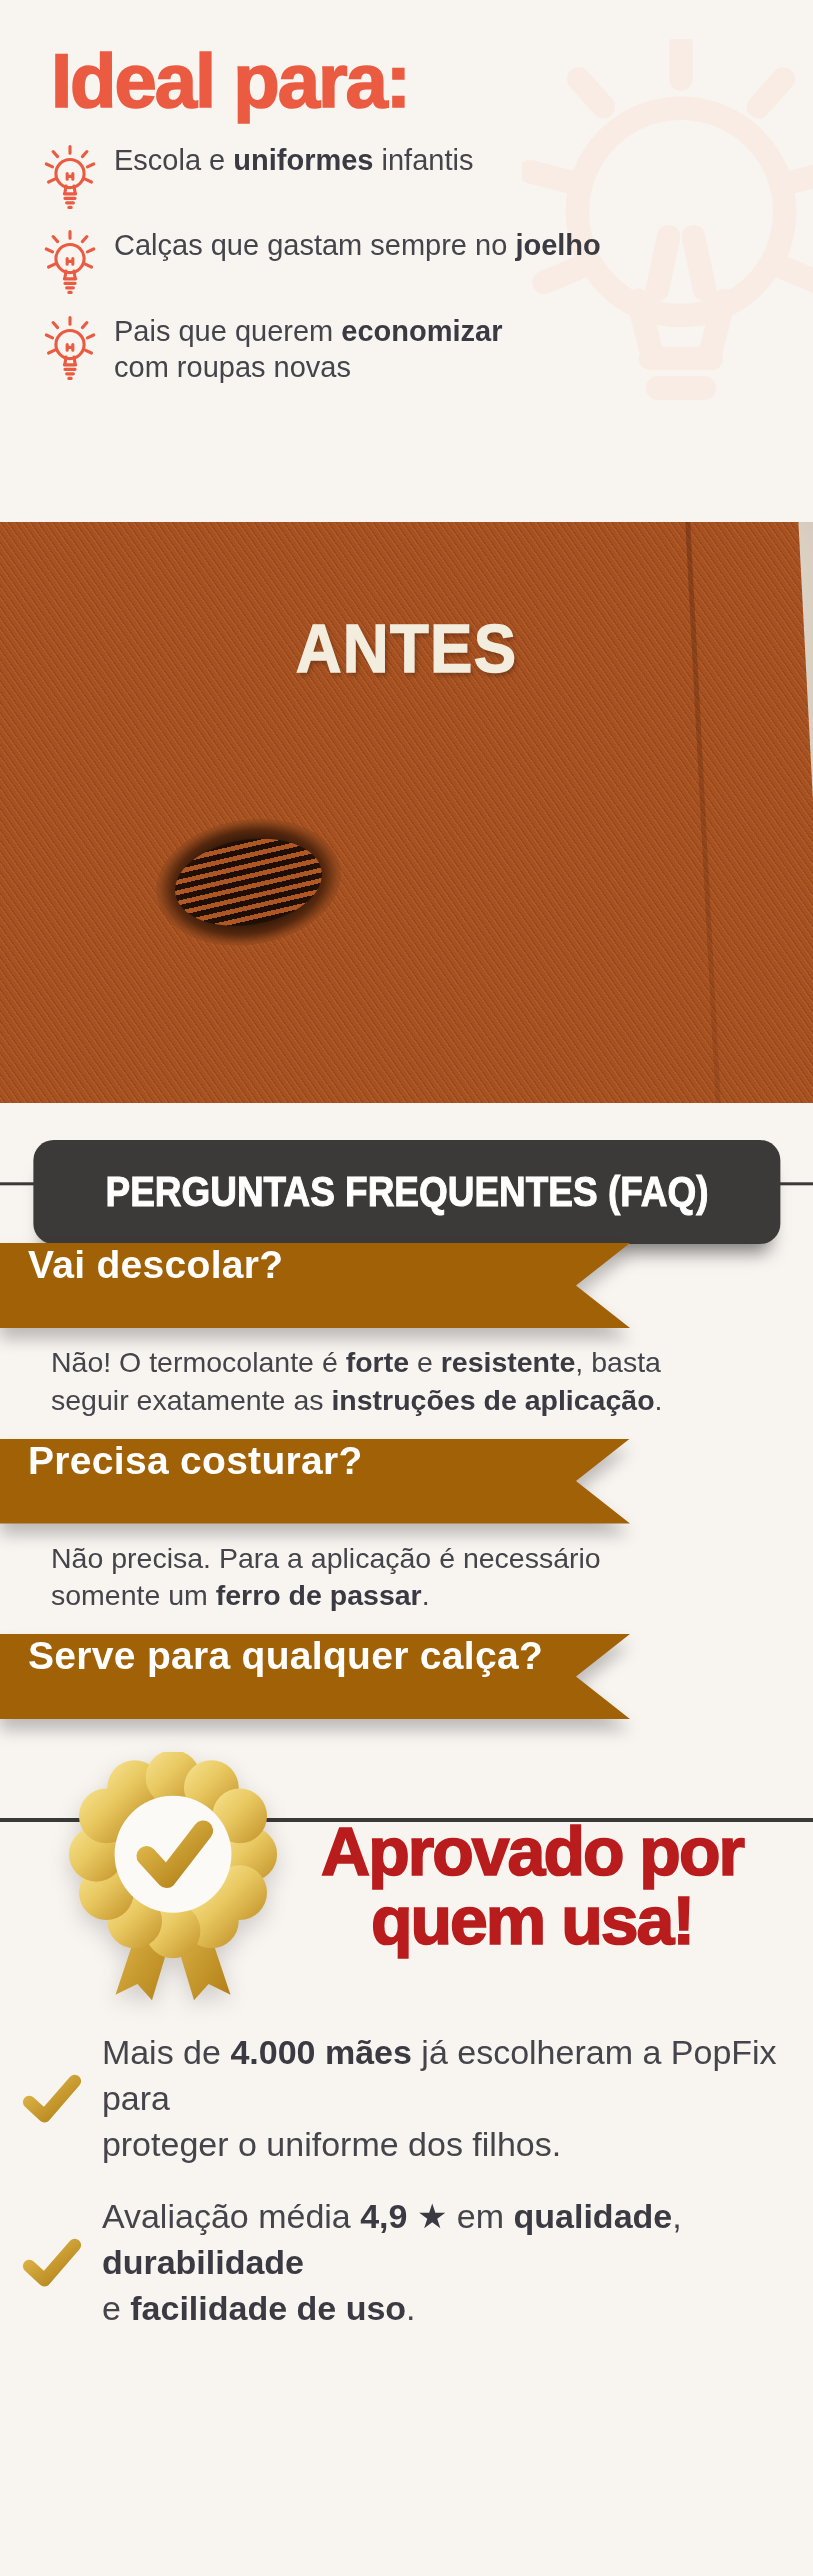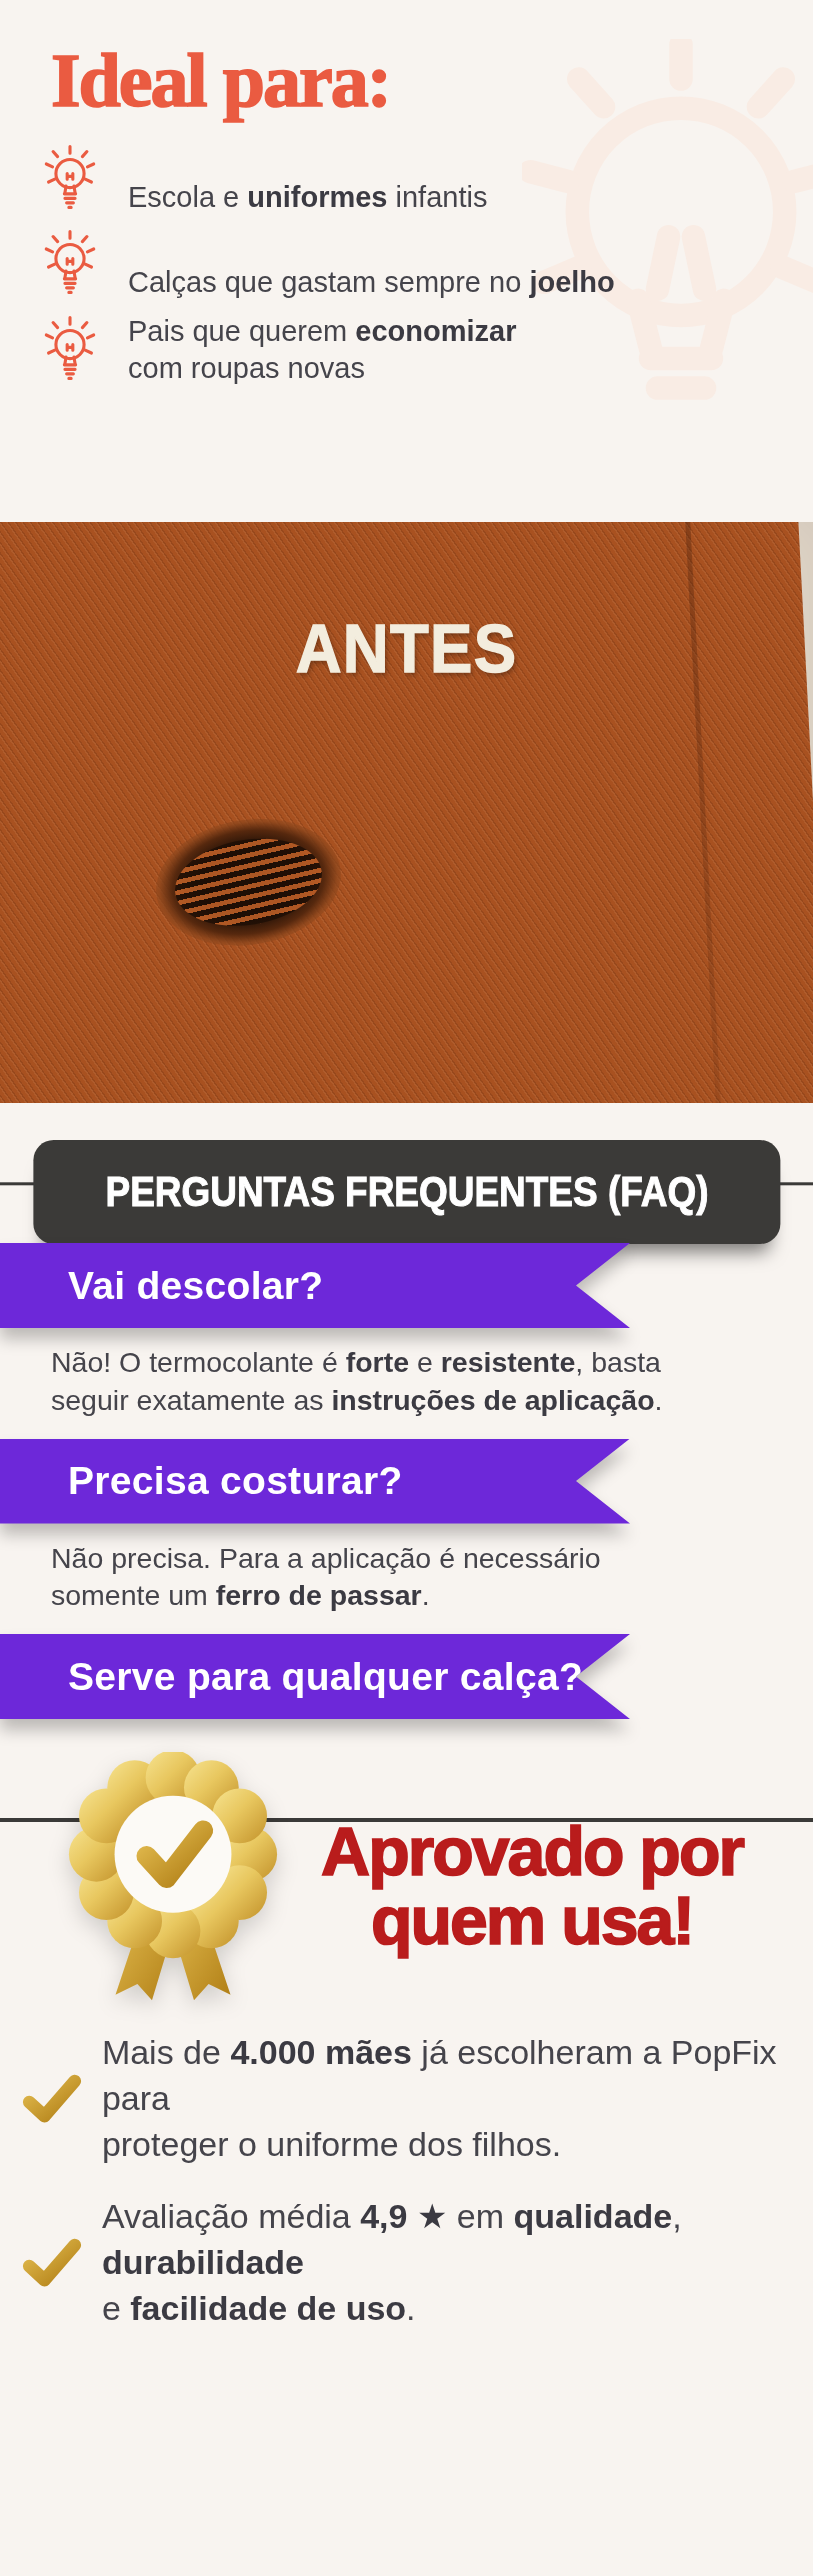--- a/index.html
+++ b/index.html
@@ -2,24 +2,24 @@
 <html style="font-size:11px"><head>
 <meta charset="utf-8">
 <style>
   html,body{margin:0;padding:0;background:#e9e6e2;}
   .page{width:813px;min-height:2576px;background:#F8F4F0;position:relative;overflow:hidden;
         font-family:"Liberation Sans","DejaVu Sans",sans-serif;color:#45444B;}
 
   
   .ideal{position:relative;height:522px;}
   .ideal h1{margin:0;padding:37px 0 0 51px;font-size:76px;font-weight:700;color:#EA5B41;
-            letter-spacing:-2px;-webkit-text-stroke:1.7px currentColor;position:relative;z-index:1;font-family:Liberation Serif, serif;}
+            letter-spacing:-2px;-webkit-text-stroke:1.7px currentColor;position:relative;z-index:1;}
   .watermark{position:absolute;top:39px;right:-27px;width:318px;z-index:0;}
   .bullets{margin:17.6px 0 0 39px;display:flex;flex-direction:column;gap:12.2px;position:relative;z-index:1;}
-  .bullet{display:flex;align-items:flex-end;gap:27px;}
+  .bullet{display:flex;align-items:flex-start;gap:13px;}
   .bulb{flex:0 0 62px;}
   .bullet p{margin:0;font-size:29px;line-height:1.25;white-space:pre-line;}
   .b{font-weight:700;color:#3B3A42;}
 
   
   .photos{height:581px;display:flex;gap:7px;background:#F6F1EA;}
   .panel{position:relative;flex:1;overflow:hidden;box-shadow:inset 0 0 61px rgba(0,0,0,0.07);}
   .panel-left{background:#E2D7C9;}
   .panel-right{background:#EEE4D7;}
   .pant{position:absolute;background:#A85120;border-radius:47px;}
@@ -46,21 +46,21 @@
   .faq{position:relative;padding-top:37px;}
   .banner-row{position:relative;height:88px;}
   .banner-line{position:absolute;top:50%;left:0;right:0;height:3.4px;background:#3B3A38;transform:translateY(-50%);}
   .banner{position:absolute;left:50%;top:0;transform:translateX(-50%);height:88px;padding:8px 31px;
      background:#3B3A38;border-radius:20.3px;display:flex;align-items:center;justify-content:center;
      box-shadow:0 19px 17.6px -11px rgba(0,0,0,0.5);}
   .banner span{display:inline-block;color:#FFFFFF;font-size:42px;font-weight:700;white-space:nowrap;
      transform:scaleX(.88);-webkit-text-stroke:1px currentColor;}
   .faq-item{margin-top:15px;}
   .ribbon-wrap{width:630px;filter:drop-shadow(0 11px 8.1px rgba(0,0,0,0.24));}
-  .ribbon{height:85px;background:#6d28d9;display:flex;align-items:center;padding-left:68px;
+  .ribbon{height:85px;background:#a16207;display:flex;align-items:flex-start;padding-left:28px;
      clip-path:polygon(0 0,100% 0,calc(100% - 54px) 50%,100% 100%,0 100%);}
   .ribbon span{color:#FFFFFF;font-size:39px;font-weight:700;letter-spacing:0.3px;}
   .answer{margin:16.3px 41px 19px 51px;font-size:28.5px;line-height:1.32;white-space:pre-line;}
 
   
   .approval{position:relative;margin-top:23px;}
   .divider{position:absolute;top:76px;left:0;right:0;height:4.1px;background:#3B3A38;}
   .approval-top{position:relative;display:flex;align-items:flex-start;padding:9.5px 27px 0 68px;z-index:1;}
   .medal{width:210px;flex:0 0 210px;filter:drop-shadow(0 9.5px 11px rgba(0,0,0,0.16));}
   .app-title{flex:1;text-align:center;color:#b91c1c;font-weight:700;font-size:68px;line-height:1.02;

